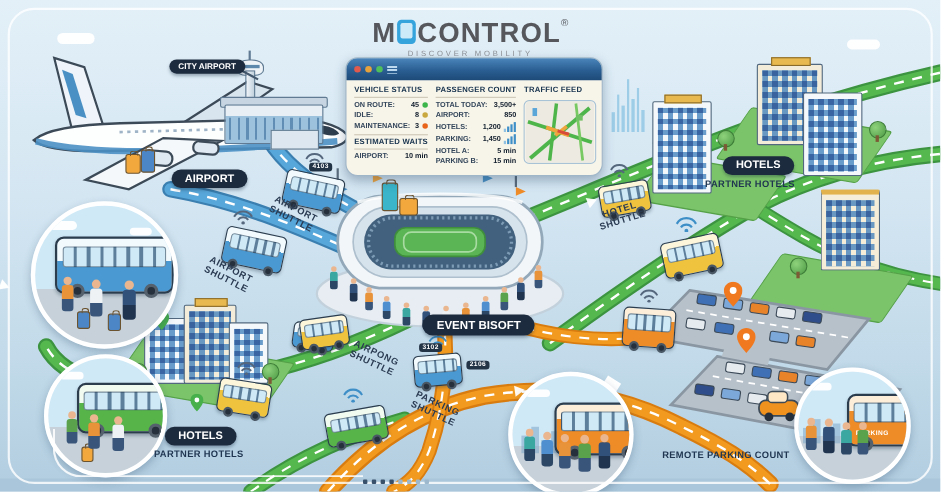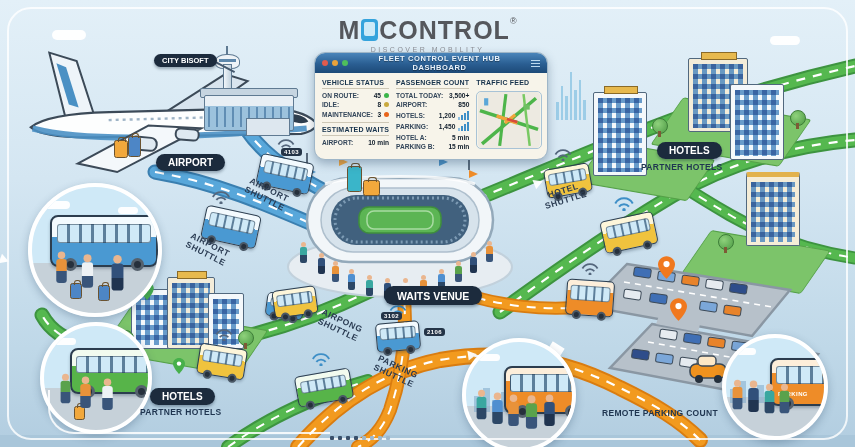--- a/index.html
+++ b/index.html
@@ -186,21 +186,20 @@
   <div class="logo">
     <span class="word">M</span><span class="phone"></span><span class="word">CONTROL</span><span class="reg">®</span>
     <div class="tag">DISCOVER MOBILITY</div>
   </div>
 
   <div class="dash">
     <div class="dash-head">
       <span class="wd wd-red"></span>
       <span class="wd wd-org"></span>
       <span class="wd wd-grn"></span>
-      <span class="dash-title">FLEET CONTROL EVENT HUB DASHBOARD</span>
       <span class="menu-icon"></span>
     </div>
     <div class="dash-body">
       <div class="dcol" style="flex:1.05;">
         <div class="dhead">VEHICLE STATUS</div>
         <div class="drow">
           <span class="dl">ON ROUTE:</span>
           <span class="dv">45</span>
           <span class="dot dot-green"></span>
         </div>
@@ -605,24 +604,24 @@
       <i style="height:34px;"></i>
       <i style="height:24px;"></i>
       <i style="height:48px;"></i>
       <i style="height:30px;"></i>
       <i style="height:40px;"></i>
       <i style="height:20px;"></i>
   </div>
   <div class="cloud" style="left:52px;top:30px;width:34px;height:10px;"></div>
   <div class="cloud" style="left:770px;top:36px;width:30px;height:9px;"></div>
 
-  <div class="pill" style="left:154px;top:54px;padding:2px 8px;font-size:7.5px;border-radius:8px;">CITY BISOFT</div>
+  <div class="pill" style="left:154px;top:54px;padding:2px 8px;font-size:7.5px;border-radius:8px;">CITY AIRPORT</div>
   <div class="leader" style="left:214px;top:66px;width:22px;height:1.6px;transform:rotate(28deg);"></div>
   <div class="pill" style="left:156px;top:154px;padding:3px 12px;font-size:10px;">AIRPORT</div>
-  <div class="pill" style="left:384px;top:286px;padding:3.5px 13px;font-size:10.5px;">WAITS VENUE</div>
+  <div class="pill" style="left:384px;top:286px;padding:3.5px 13px;font-size:10.5px;">EVENT BISOFT</div>
   <div class="pill" style="left:657px;top:142px;padding:3px 12px;font-size:10px;">HOTELS</div>
   <div class="sub" style="left:641px;top:162px;font-size:8.5px;">PARTNER HOTELS</div>
   <div class="pill" style="left:150px;top:388px;padding:3px 12px;font-size:10px;">HOTELS</div>
   <div class="sub" style="left:140px;top:407px;font-size:8.5px;">PARTNER HOTELS</div>
   <div class="sub" style="left:602px;top:408px;font-size:8.5px;">REMOTE PARKING COUNT</div>
 
   <div class="shuttle-label" style="left:245px;top:185px;transform:rotate(27deg);">AIRPORT
 SHUTTLE</div>
   <div class="shuttle-label" style="left:186px;top:240px;transform:rotate(27deg);">AIRPORT
 SHUTTLE</div>

